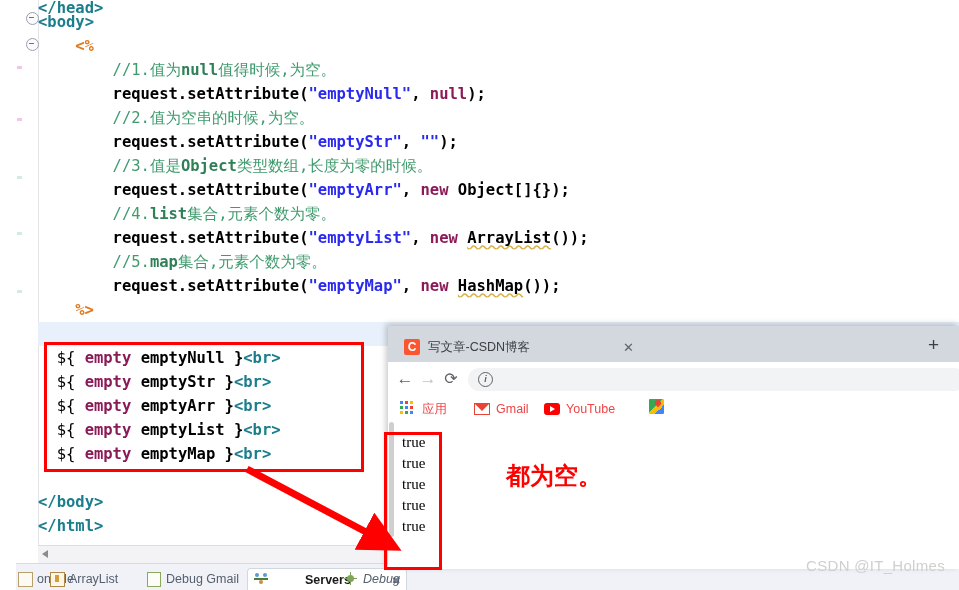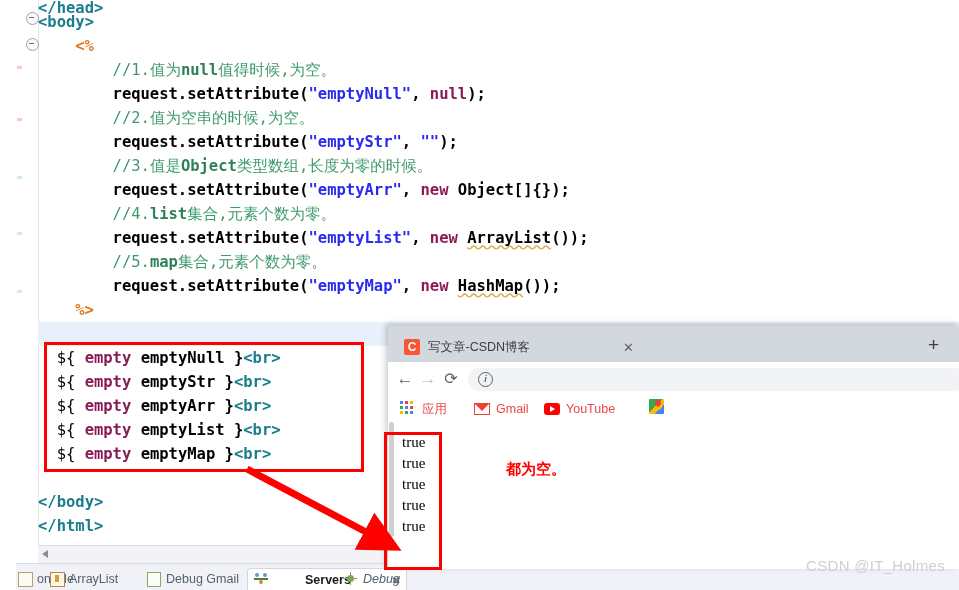--- a/index.html
+++ b/index.html
@@ -49,21 +49,21 @@
   .vtab.active{background:#ffffff;border:1px solid #d3d7e0;border-bottom:none;border-radius:4px 4px 0 0;color:#1a1a1a;font-weight:bold;}
   .vicon{width:14px;height:14px;position:relative;display:inline-block;}
 
   
   .redbox{position:absolute;border:3px solid #ff0000;box-sizing:border-box;}
   #box-el{left:44px;top:342px;width:320px;height:130px;}
   #box-true{left:384px;top:432px;width:58px;height:138px;}
 
   #arrow{position:absolute;left:243px;top:463px;width:160px;height:100px;pointer-events:none;}
 
-  .rednote{position:absolute;color:#ff0000;font-size:15px;font-weight:bold;
+  .rednote{position:absolute;color:#ff0000;font-size:24px;font-weight:bold;
            font-family:Liberation Mono, monospace;}
 
   .watermark{position:absolute;right:14px;bottom:16px;color:#cfcfcf;font-size:15px;
              font-family:"Liberation Sans",sans-serif;letter-spacing:.3px;}
 
   
   #browser{position:absolute;left:388px;top:326px;width:571px;height:243px;
            background:#ffffff;box-shadow:-2px -2px 6px rgba(0,0,0,.22);overflow:hidden;}
   .b-tabstrip{position:absolute;left:0;top:0;width:571px;height:36px;background:#d3d8de;}
   .b-tab{position:absolute;top:6px;height:30px;display:flex;align-items:center;

